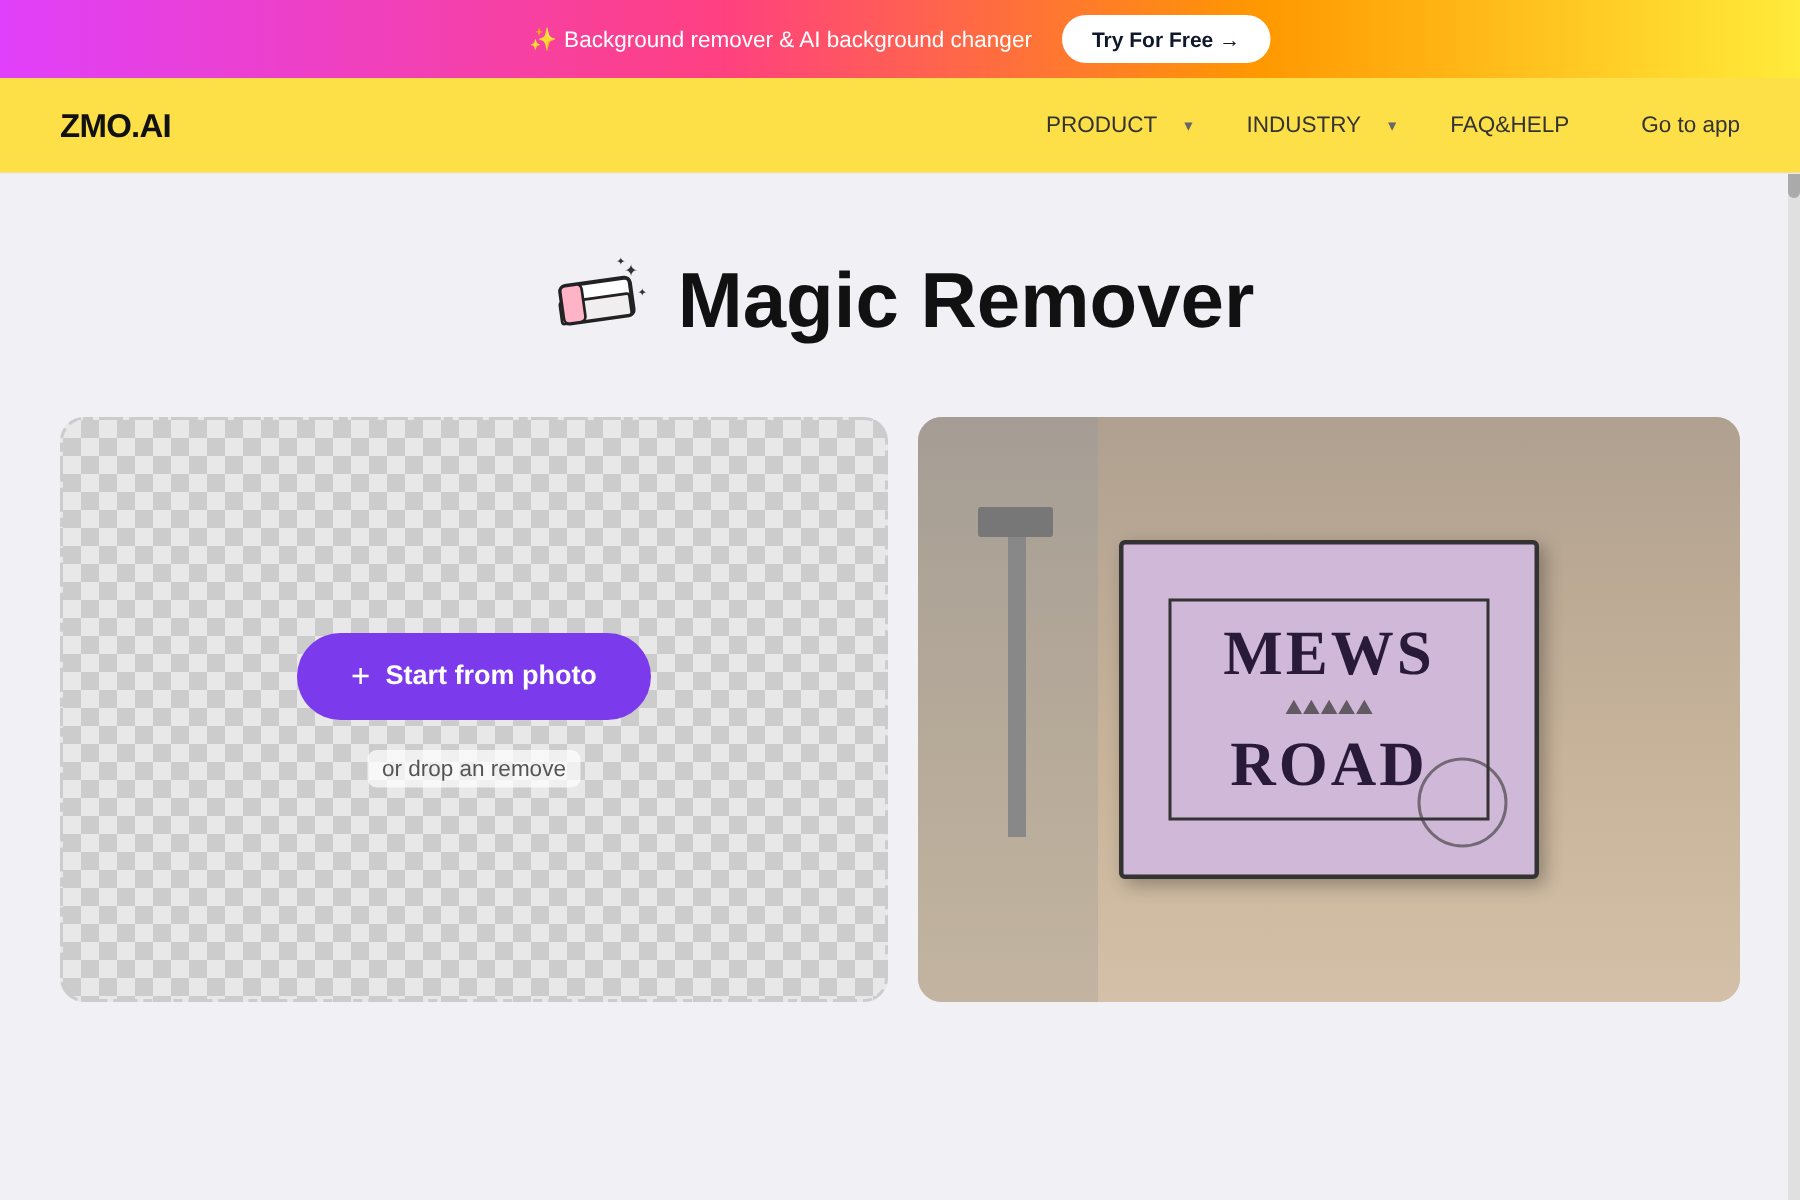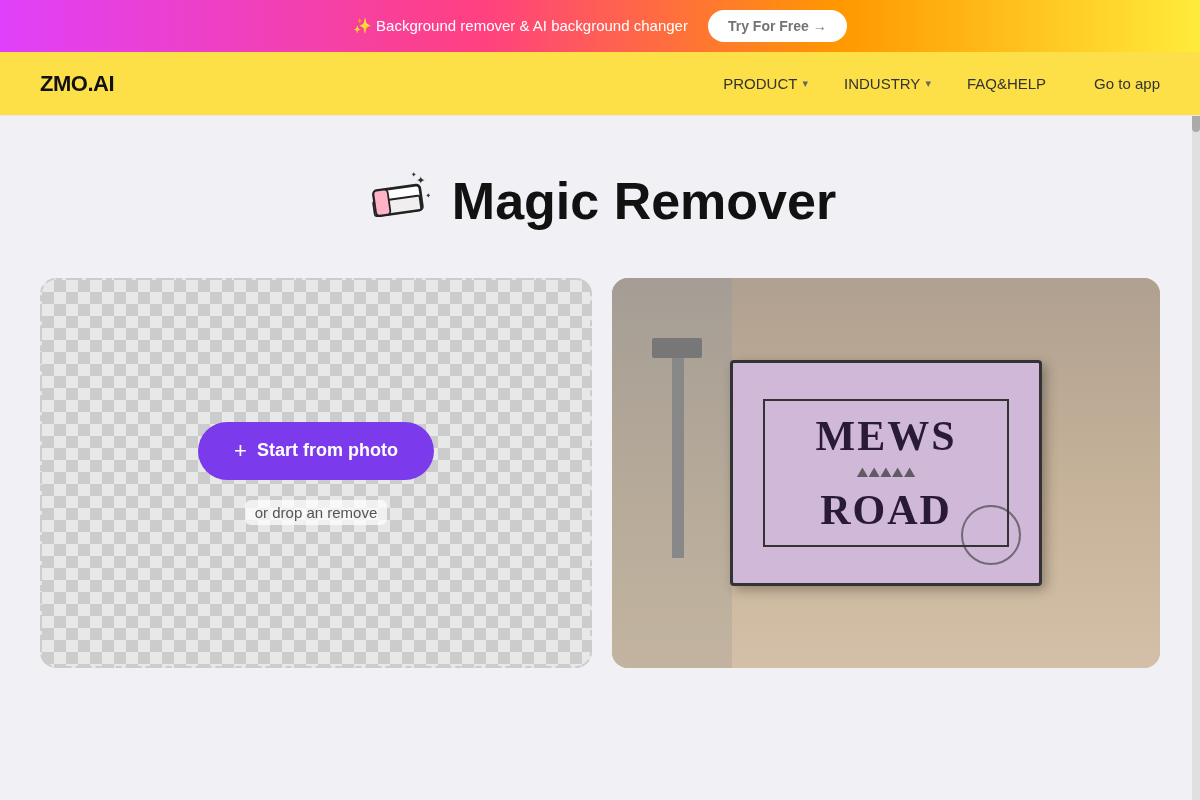--- a/index.html
+++ b/index.html
@@ -14,21 +14,21 @@
       justify-content: center;
       gap: 20px;
     }
     #banner-text {
       color: white;
       font-size: 15px;
       font-weight: 500;
     }
     #try-free-btn {
       background: white;
-      color: #737373;
+      color: #0f172a;
       border: none;
       border-radius: 24px;
       padding: 8px 20px;
       font-size: 14px;
       font-weight: 600;
       cursor: pointer;
       display: flex;
       align-items: center;
       gap: 6px;
     }
@@ -53,21 +53,21 @@
     }
     #nav-links {
       display: flex;
       align-items: center;
       gap: 36px;
       list-style: none;
     }
     .nav-item {
       display: flex;
       align-items: center;
-      gap: 5px;
+      gap: 18px;
       font-size: 15px;
       font-weight: 500;
       color: #333;
       cursor: pointer;
     }
     .chevron { font-size: 11px; color: #666; }
     #go-to-app-btn {
       margin-left: 48px;
       background: none;
       border: none;
@@ -187,21 +187,21 @@
       position: absolute;
       top: 0; left: 0; right: 0; bottom: 0;
       background: linear-gradient(180deg, #b0a090 0%, #c8b49a 60%, #d4c0a8 100%);
     }
     .street-sign-frame {
       position: relative;
       z-index: 2;
       background: #d0b8d8;
       border: 3px solid #333;
       border-radius: 4px;
-      width: 312px;
+      width: 280px;
       padding: 36px 30px;
       text-align: center;
       box-shadow: 4px 4px 12px rgba(0,0,0,0.3);
     }
     .sign-inner {
       border: 2px solid #333;
       padding: 10px 20px;
     }
     .sign-text-main {
       font-size: 42px;

